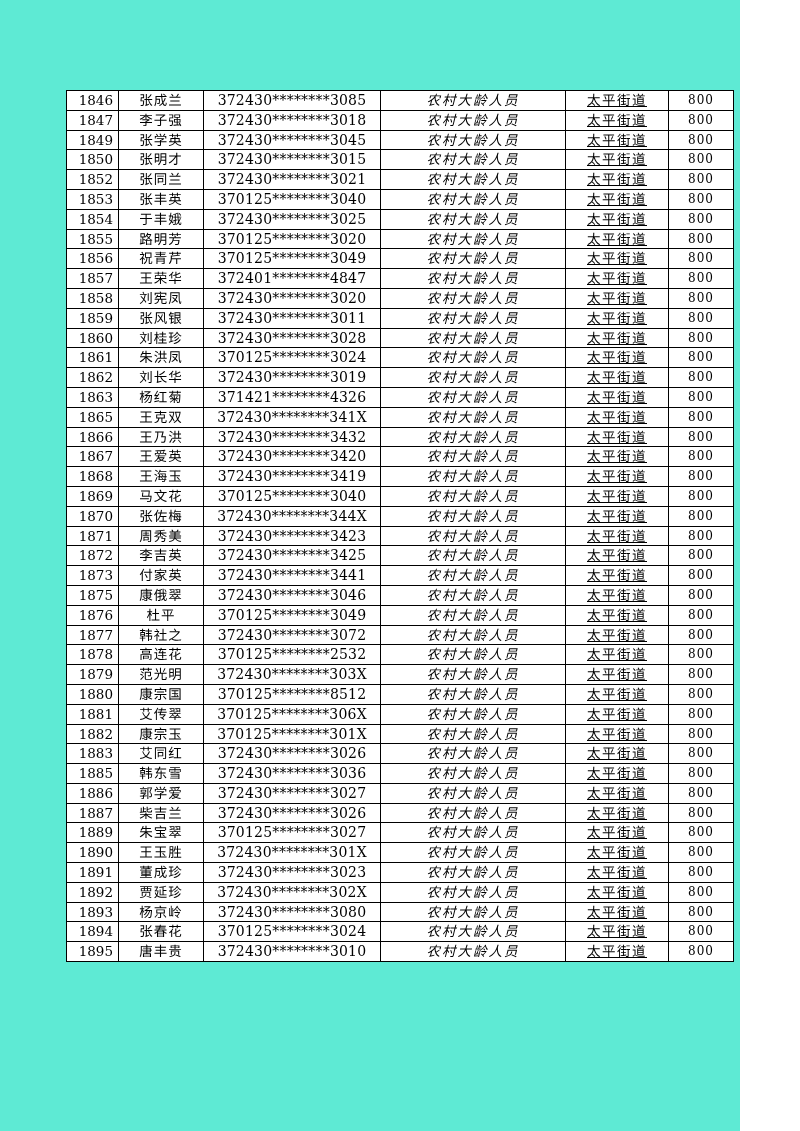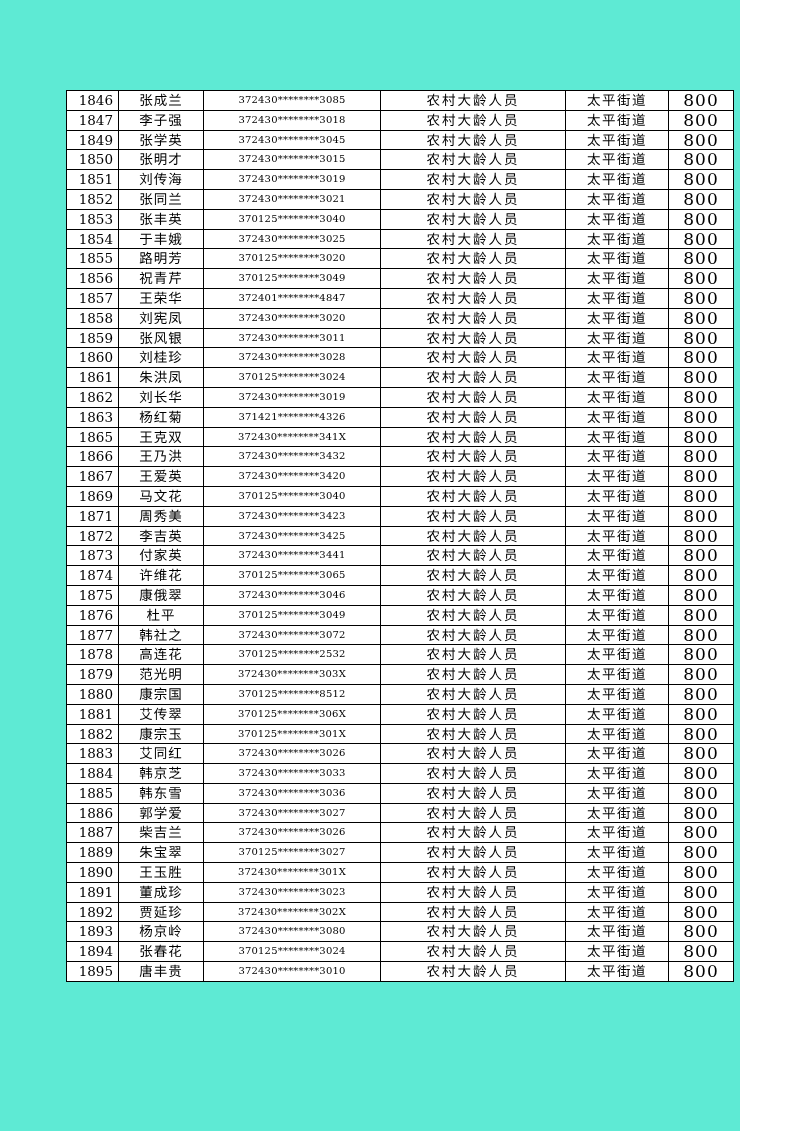--- a/index.html
+++ b/index.html
@@ -53,31 +53,33 @@
   }
   #roster-table td.cell-seq {
     text-align: right;
     padding-right: 5px;
     font-size: 13.5px;
   }
   #roster-table td.cell-name {
     letter-spacing: 1px;
   }
   #roster-table td.cell-id {
-    font-size: 10px;
+    font-size: 14px;
     letter-spacing: 0.2px;
   }
   #roster-table td.cell-category {
     letter-spacing: 2px;
+    font-style: italic;
   }
   #roster-table td.cell-area {
     letter-spacing: 1.5px;
+    text-decoration: underline;
   }
   #roster-table td.cell-amount {
-    font-size: 17px;
+    font-size: 12px;
     letter-spacing: 1px;
   }
 </style>
 </head>
 <body>
 
 <div id="page">
   <table id="roster-table">
     <colgroup>
       <col class="c-seq">
@@ -114,28 +116,20 @@
         </tr>
         <tr>
           <td class="cell-seq">1850</td>
           <td class="cell-name">张明才</td>
           <td class="cell-id">372430********3015</td>
           <td class="cell-category">农村大龄人员</td>
           <td class="cell-area">太平街道</td>
           <td class="cell-amount">800</td>
         </tr>
         <tr>
-          <td class="cell-seq">1851</td>
-          <td class="cell-name">刘传海</td>
-          <td class="cell-id">372430********3019</td>
-          <td class="cell-category">农村大龄人员</td>
-          <td class="cell-area">太平街道</td>
-          <td class="cell-amount">800</td>
-        </tr>
-        <tr>
           <td class="cell-seq">1852</td>
           <td class="cell-name">张同兰</td>
           <td class="cell-id">372430********3021</td>
           <td class="cell-category">农村大龄人员</td>
           <td class="cell-area">太平街道</td>
           <td class="cell-amount">800</td>
         </tr>
         <tr>
           <td class="cell-seq">1853</td>
           <td class="cell-name">张丰英</td>
@@ -242,28 +236,44 @@
         </tr>
         <tr>
           <td class="cell-seq">1867</td>
           <td class="cell-name">王爱英</td>
           <td class="cell-id">372430********3420</td>
           <td class="cell-category">农村大龄人员</td>
           <td class="cell-area">太平街道</td>
           <td class="cell-amount">800</td>
         </tr>
         <tr>
+          <td class="cell-seq">1868</td>
+          <td class="cell-name">王海玉</td>
+          <td class="cell-id">372430********3419</td>
+          <td class="cell-category">农村大龄人员</td>
+          <td class="cell-area">太平街道</td>
+          <td class="cell-amount">800</td>
+        </tr>
+        <tr>
           <td class="cell-seq">1869</td>
           <td class="cell-name">马文花</td>
           <td class="cell-id">370125********3040</td>
           <td class="cell-category">农村大龄人员</td>
           <td class="cell-area">太平街道</td>
           <td class="cell-amount">800</td>
         </tr>
         <tr>
+          <td class="cell-seq">1870</td>
+          <td class="cell-name">张佐梅</td>
+          <td class="cell-id">372430********344X</td>
+          <td class="cell-category">农村大龄人员</td>
+          <td class="cell-area">太平街道</td>
+          <td class="cell-amount">800</td>
+        </tr>
+        <tr>
           <td class="cell-seq">1871</td>
           <td class="cell-name">周秀美</td>
           <td class="cell-id">372430********3423</td>
           <td class="cell-category">农村大龄人员</td>
           <td class="cell-area">太平街道</td>
           <td class="cell-amount">800</td>
         </tr>
         <tr>
           <td class="cell-seq">1872</td>
           <td class="cell-name">李吉英</td>
@@ -274,28 +284,20 @@
         </tr>
         <tr>
           <td class="cell-seq">1873</td>
           <td class="cell-name">付家英</td>
           <td class="cell-id">372430********3441</td>
           <td class="cell-category">农村大龄人员</td>
           <td class="cell-area">太平街道</td>
           <td class="cell-amount">800</td>
         </tr>
         <tr>
-          <td class="cell-seq">1874</td>
-          <td class="cell-name">许维花</td>
-          <td class="cell-id">370125********3065</td>
-          <td class="cell-category">农村大龄人员</td>
-          <td class="cell-area">太平街道</td>
-          <td class="cell-amount">800</td>
-        </tr>
-        <tr>
           <td class="cell-seq">1875</td>
           <td class="cell-name">康俄翠</td>
           <td class="cell-id">372430********3046</td>
           <td class="cell-category">农村大龄人员</td>
           <td class="cell-area">太平街道</td>
           <td class="cell-amount">800</td>
         </tr>
         <tr>
           <td class="cell-seq">1876</td>
           <td class="cell-name">杜平</td>
@@ -349,28 +351,20 @@
           <td class="cell-name">康宗玉</td>
           <td class="cell-id">370125********301X</td>
           <td class="cell-category">农村大龄人员</td>
           <td class="cell-area">太平街道</td>
           <td class="cell-amount">800</td>
         </tr>
         <tr>
           <td class="cell-seq">1883</td>
           <td class="cell-name">艾同红</td>
           <td class="cell-id">372430********3026</td>
-          <td class="cell-category">农村大龄人员</td>
-          <td class="cell-area">太平街道</td>
-          <td class="cell-amount">800</td>
-        </tr>
-        <tr>
-          <td class="cell-seq">1884</td>
-          <td class="cell-name">韩京芝</td>
-          <td class="cell-id">372430********3033</td>
           <td class="cell-category">农村大龄人员</td>
           <td class="cell-area">太平街道</td>
           <td class="cell-amount">800</td>
         </tr>
         <tr>
           <td class="cell-seq">1885</td>
           <td class="cell-name">韩东雪</td>
           <td class="cell-id">372430********3036</td>
           <td class="cell-category">农村大龄人员</td>
           <td class="cell-area">太平街道</td>

